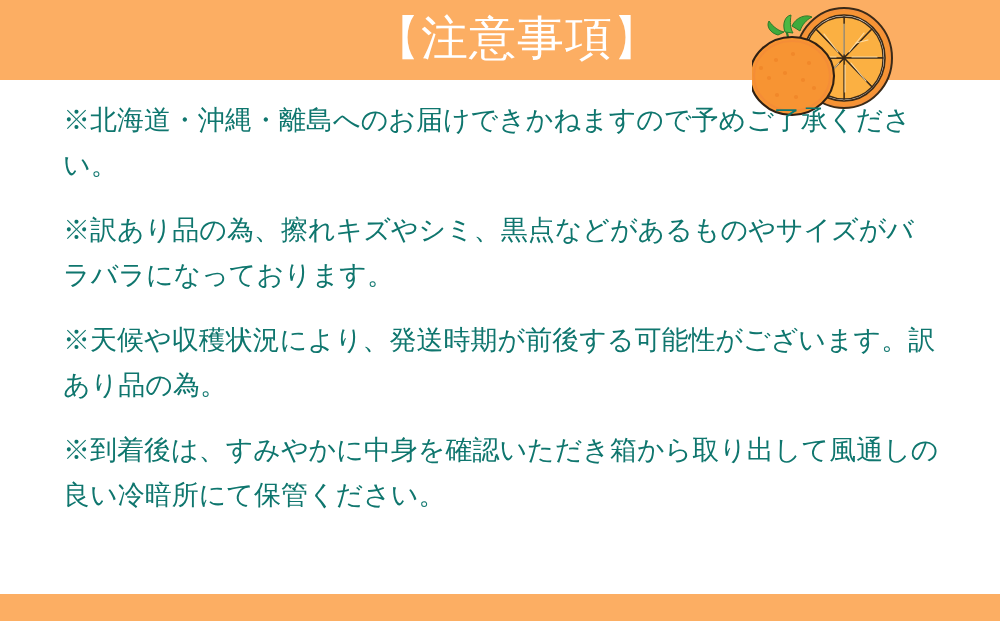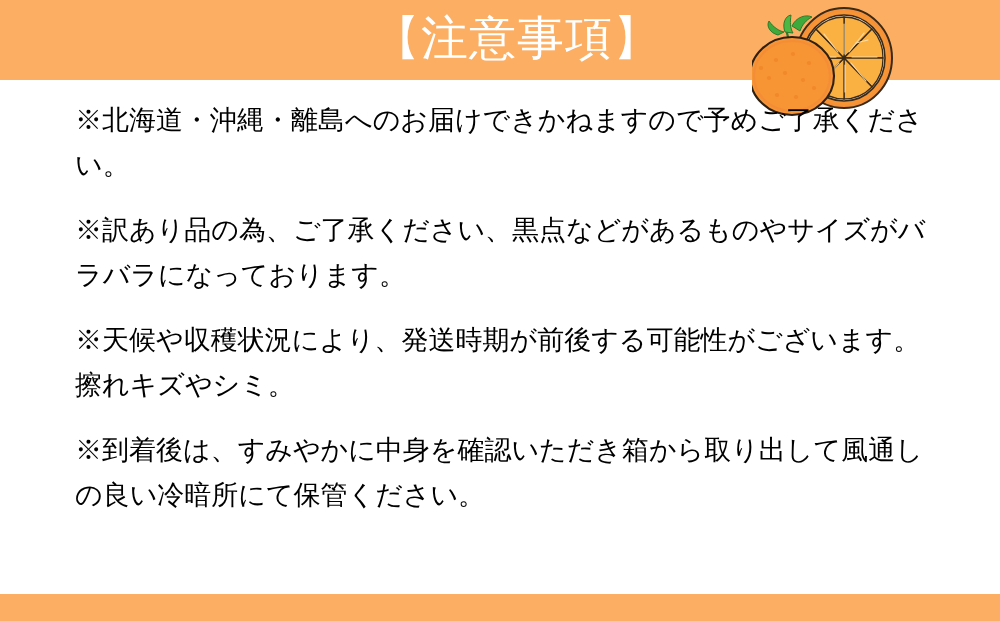--- a/index.html
+++ b/index.html
@@ -61,25 +61,25 @@
   .orange-art svg { display: block; }
 
   
   .notice-body {
     position: absolute;
     left: 63px;
     top: 98px;
     width: 876px;
   }
   .notice-item {
-    color: #000000;
+    color: #0f766e;
     font-family: "Liberation Serif", "DejaVu Serif", serif;
     font-size: 27px;
     line-height: 45px;
-    margin: 0 0 20px 12px;
+    margin: 0 0 20px 0;
     text-align: left;
     word-break: break-all;
   }
   .notice-item:last-child { margin-bottom: 0; }
 
   
   .footer-band {
     position: absolute;
     left: 0;
     top: 594px;
@@ -156,20 +156,20 @@
           <circle cx="44" cy="95" r="2.1"></circle>
           <circle cx="62" cy="86" r="2.1"></circle>
           <circle cx="9" cy="66" r="2.1"></circle>
         </g>
       </g>
     </svg>
   </div>
 
   <div class="notice-body">
     <p class="notice-item">※北海道・沖縄・離島へのお届けできかねますので予めご了承ください。</p>
-    <p class="notice-item">※訳あり品の為、ご了承ください、黒点などがあるものやサイズがバラバラになっております。</p>
-    <p class="notice-item">※天候や収穫状況により、発送時期が前後する可能性がございます。擦れキズやシミ。</p>
+    <p class="notice-item">※訳あり品の為、擦れキズやシミ、黒点などがあるものやサイズがバラバラになっております。</p>
+    <p class="notice-item">※天候や収穫状況により、発送時期が前後する可能性がございます。訳あり品の為。</p>
     <p class="notice-item">※到着後は、すみやかに中身を確認いただき箱から取り出して風通しの良い冷暗所にて保管ください。</p>
   </div>
 
   <div class="footer-band"></div>
 
 </div>
 
 </body></html>

